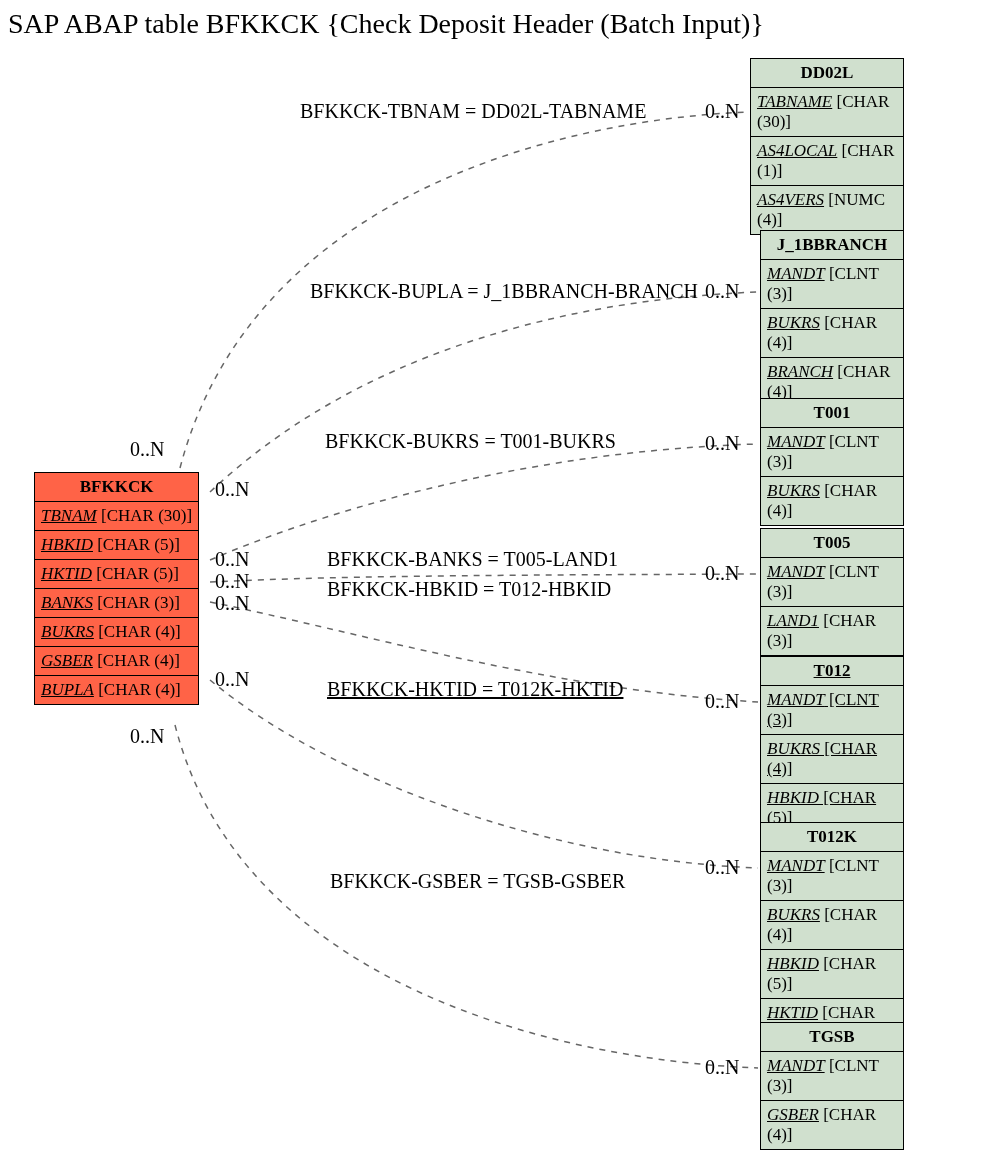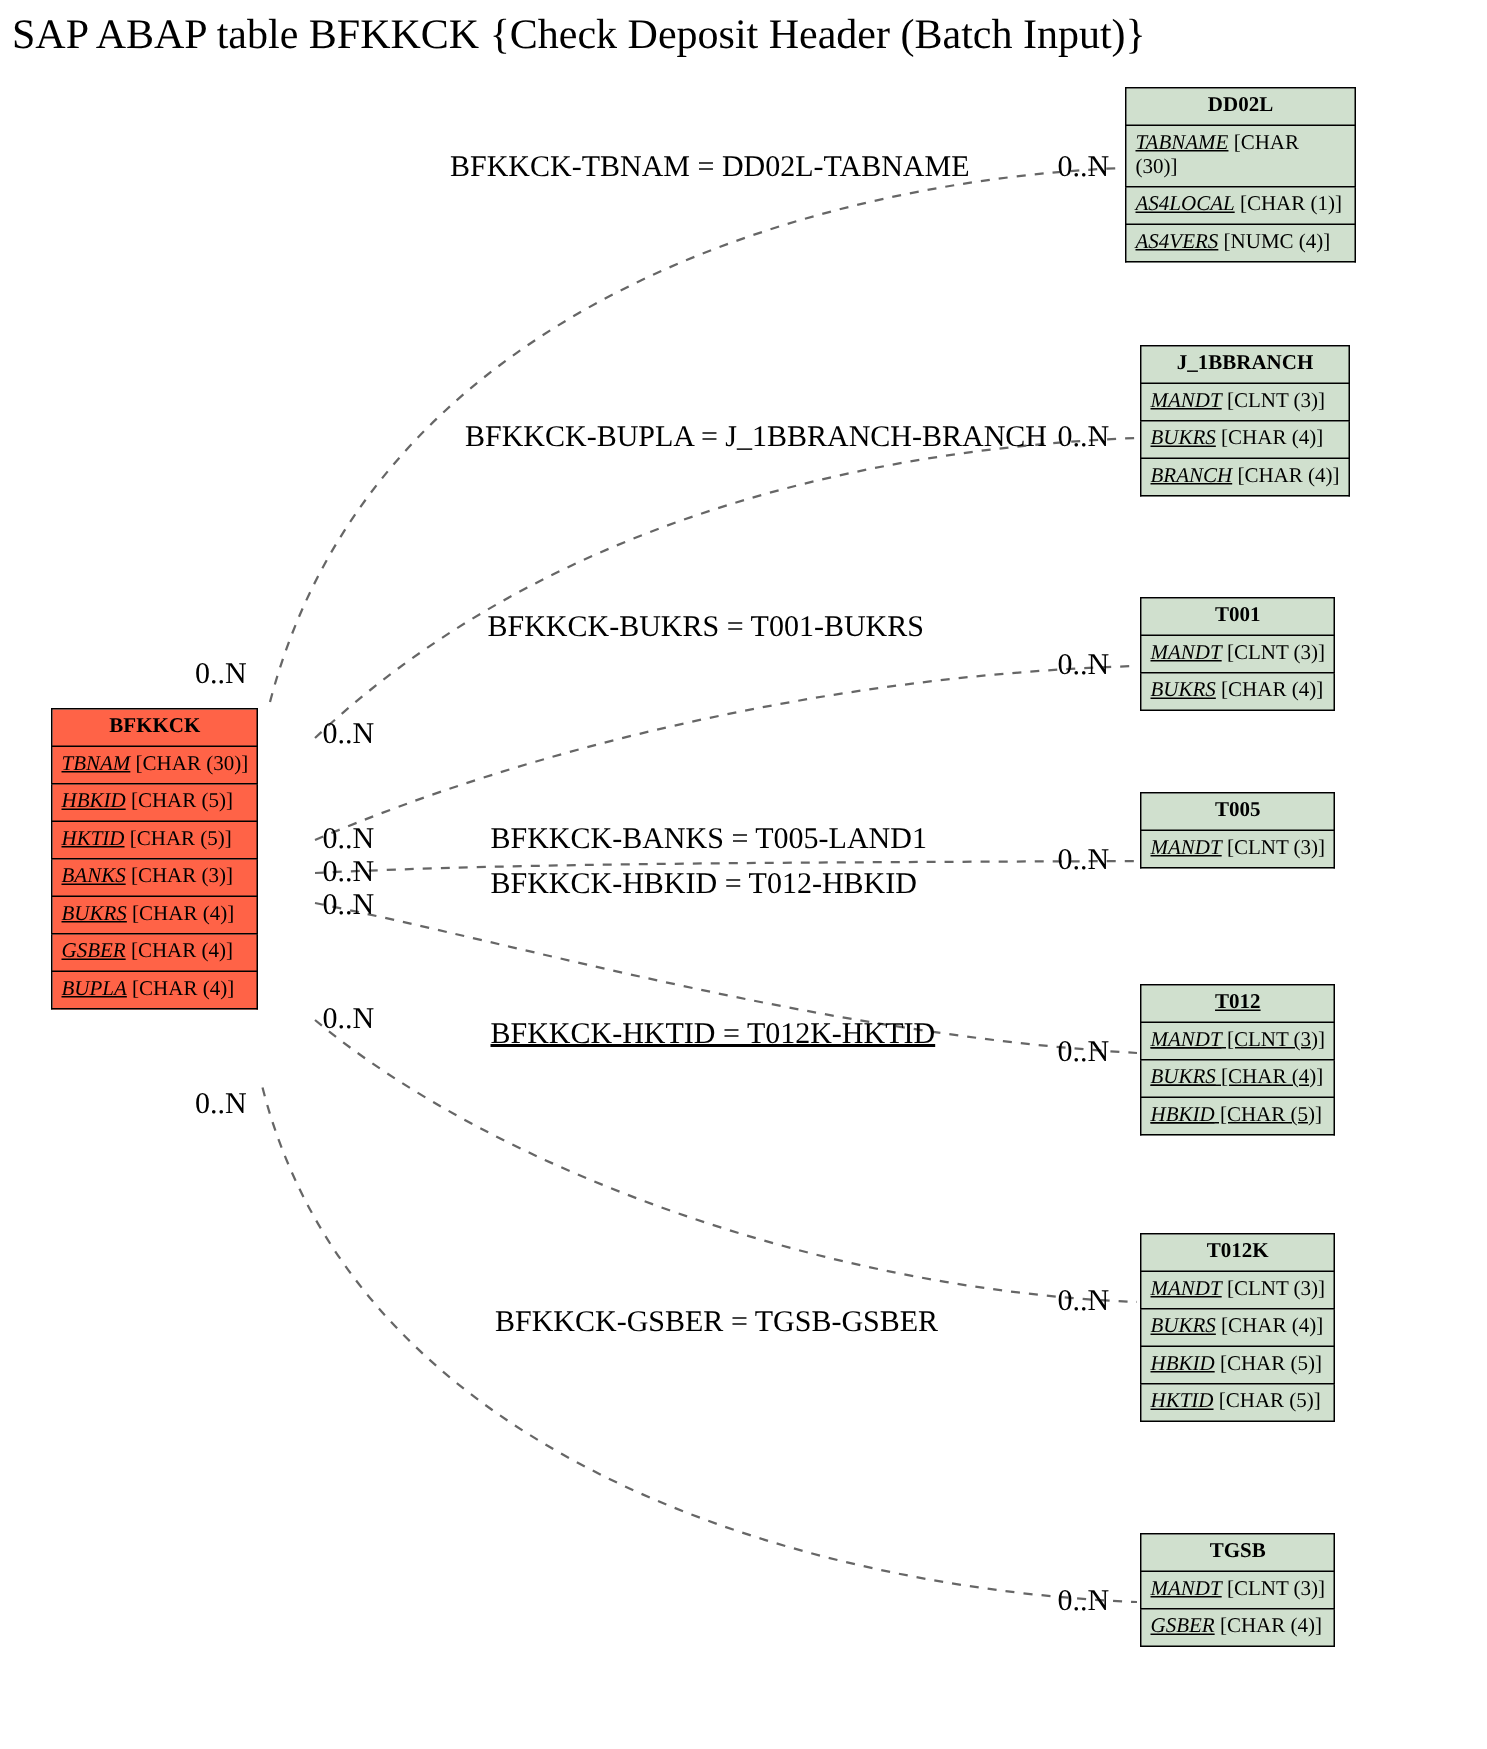--- a/index.html
+++ b/index.html
@@ -1,19 +1,19 @@
 <!DOCTYPE html>
 <html><head>
 <meta charset="utf-8">
 <style>
 html,body{margin:0;padding:0;font-family:"Times New Roman",serif;background:#fff;color:#000}
 #canvas{position:relative;width:904px;height:1166px;background:#fff}
 svg#lines{position:absolute;top:0;left:0;width:991px;height:1166px;pointer-events:none}
 .title{position:absolute;top:8px;left:8px;font-size:28px}
-.table{position:absolute;border-collapse:collapse;font-size:14px}
+.table{position:absolute;border-collapse:collapse;font-size:17px}
 .table th{border:1px solid #000;padding:4px 6px;font-weight:bold;text-align:center}
 .table td{border:1px solid #000;padding:4px 6px}
 .table.source th,.table.source td{background:#ff6347}
 .table.target th,.table.target td{background:#d0e0ce}
 .fname{font-style:italic;text-decoration:underline}
 .rel-label{position:absolute;font-size:20px;white-space:nowrap}
 .card{position:absolute;font-size:20px}
 </style>
 </head>
 <body>
@@ -109,20 +109,23 @@
         </tbody>
       </table>
       <table class="table target" style="left: 760px; top: 528px;">
         <tbody>
           <tr>
             <th>T005</th>
           </tr>
           <tr>
             <td><span class="fname">MANDT</span> [CLNT (3)]</td>
           </tr>
+          <tr>
+            <td><span class="fname">LAND1</span> [CHAR (3)]</td>
+          </tr>
         </tbody>
       </table>
       <table class="table target" style="left: 760px; top: 656px; text-decoration: underline;">
         <tbody>
           <tr>
             <th>T012</th>
           </tr>
           <tr>
             <td><span class="fname">MANDT</span> [CLNT (3)]</td>
           </tr>
@@ -167,21 +170,21 @@
         </tbody>
       </table>
     </div>
   <div id="labels-container">
       <div class="rel-label" style="left: 300px; top: 100px;">BFKKCK-TBNAM = DD02L-TABNAME</div>
       <div class="card" style="left: 130px; top: 438px;">0..N</div>
       <div class="card" style="left: 705px; top: 100px;">0..N</div>
       <div class="rel-label" style="left: 310px; top: 280px;">BFKKCK-BUPLA = J_1BBRANCH-BRANCH</div>
       <div class="card" style="left: 215px; top: 478px;">0..N</div>
       <div class="card" style="left: 705px; top: 280px;">0..N</div>
-      <div class="rel-label" style="left: 325px; top: 407px;">BFKKCK-BUKRS = T001-BUKRS</div>
+      <div class="rel-label" style="left: 325px; top: 430px;">BFKKCK-BUKRS = T001-BUKRS</div>
       <div class="card" style="left: 215px; top: 548px;">0..N</div>
       <div class="card" style="left: 705px; top: 432px;">0..N</div>
       <div class="rel-label" style="left: 327px; top: 548px;">BFKKCK-BANKS = T005-LAND1</div>
       <div class="card" style="left: 215px; top: 570px;">0..N</div>
       <div class="card" style="left: 705px; top: 562px;">0..N</div>
       <div class="rel-label" style="left: 327px; top: 578px;">BFKKCK-HBKID = T012-HBKID</div>
       <div class="card" style="left: 215px; top: 592px;">0..N</div>
       <div class="card" style="left: 705px; top: 690px;">0..N</div>
       <div class="rel-label" style="left: 327px; top: 678px; text-decoration: underline;">BFKKCK-HKTID = T012K-HKTID</div>
       <div class="card" style="left: 215px; top: 668px;">0..N</div>

